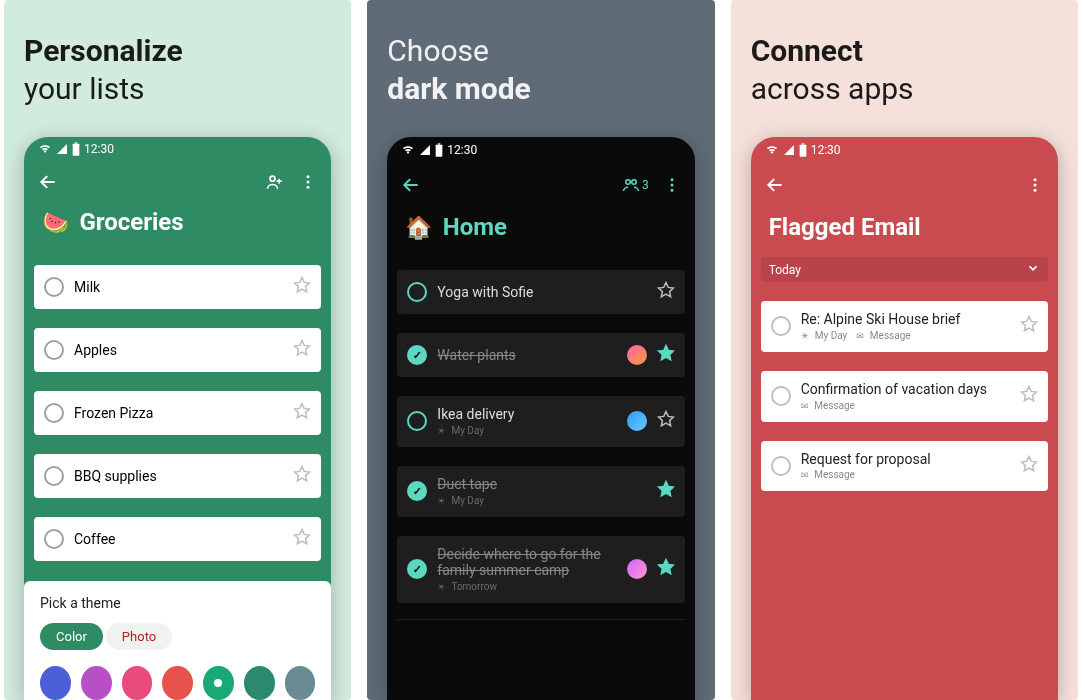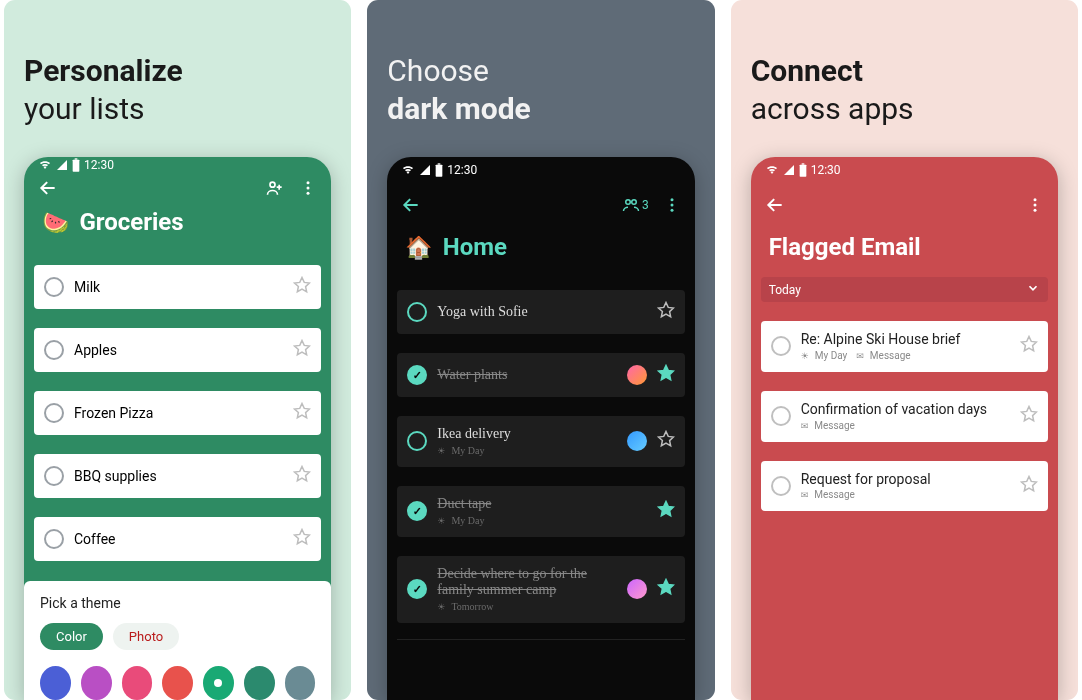--- a/index.html
+++ b/index.html
@@ -9,22 +9,22 @@
     width: 1082px;
     height: 700px;
     overflow: hidden;
     display: flex;
     gap: 16px;
     padding: 0 4px;
   }
   .panel {
     flex: 1;
     height: 700px;
-    border-radius: 11px;
-    padding: 52px 20px 0 20px;
+    border-radius: 4px;
+    padding: 32px 20px 0 20px;
     display: flex;
     flex-direction: column;
     overflow: hidden;
   }
   .panel-1 { background: #d1ebdd; }
   .panel-2 { background: #5f6b77; }
   .panel-3 { background: #f6e0da; }
   .headline { font-size: 30px; line-height: 1.25; font-weight: 400; margin-bottom: 30px; color: #1a1a1a; }
   .headline b { font-weight: 700; }
   .panel-2 .headline { color: #f2f2f2; }
@@ -77,21 +77,21 @@
   .task {
     background: #fff;
     border-radius: 4px;
     display: flex;
     align-items: center;
     padding: 10px 10px;
     gap: 10px;
     min-height: 44px;
     margin-top: 13px;
   }
-  .phone-2 .task { background: #1e1e1e; color: #ddd; font-family: Liberation Serif, serif; }
+  .phone-2 .task { background: #1e1e1e; color: #ddd; }
   .task-circle {
     width: 20px; height: 20px; border-radius: 50%;
     border: 2px solid #9aa0a6; flex-shrink:0;
     display:flex;align-items:center;justify-content:center;
   }
   .phone-2 .task-circle { border-color:#5bd9c0; }
   .task-circle.done { background:#5bd9c0; border-color:#5bd9c0; }
   .task-circle.done::after { content:"✓"; font-size:11px; color:#0a0a0a; font-weight:700;}
   .task-body { flex:1; display:flex; flex-direction:column; font-size:14px; line-height:1.2;}
   .task-body .sub { font-size:10px; color:#777; display:flex; align-items:center; gap:4px; margin-top:2px;}
@@ -105,21 +105,21 @@
   .av3{background:linear-gradient(135deg,#c6f,#f9c);}
 
   .theme-sheet {
     background:#fff;
     margin-top:20px;
     border-radius:6px 6px 0 0;
     padding:14px 16px 0 16px;
     flex:1;
   }
   .theme-sheet .sheet-title{ font-size:14px; color:#222; margin-bottom:12px;}
-  .pill-row{ display:flex; gap:10px; margin-bottom:16px;}
+  .pill-row{ display:flex; gap:3px; margin-bottom:16px;}
   .pill{ padding:6px 16px; border-radius:18px; font-size:13px; background:#eef3f0; color:#b91c1c;}
   .pill.active{ background:#2e8b63; color:#fff;}
   .color-row{ display:flex; gap:10px; }
   .color-dot{ width:34px;height:34px;border-radius:50%; position:relative;}
   .color-dot.sel::after{content:"";position:absolute;top:50%;left:50%;width:8px;height:8px;background:#fff;border-radius:50%;transform:translate(-50%,-50%);}
 
   .section-hdr{
     margin:0 10px 6px 10px;
     display:flex; align-items:center; justify-content:space-between;
     background:#b8434a; border-radius:4px; padding:4px 8px;

